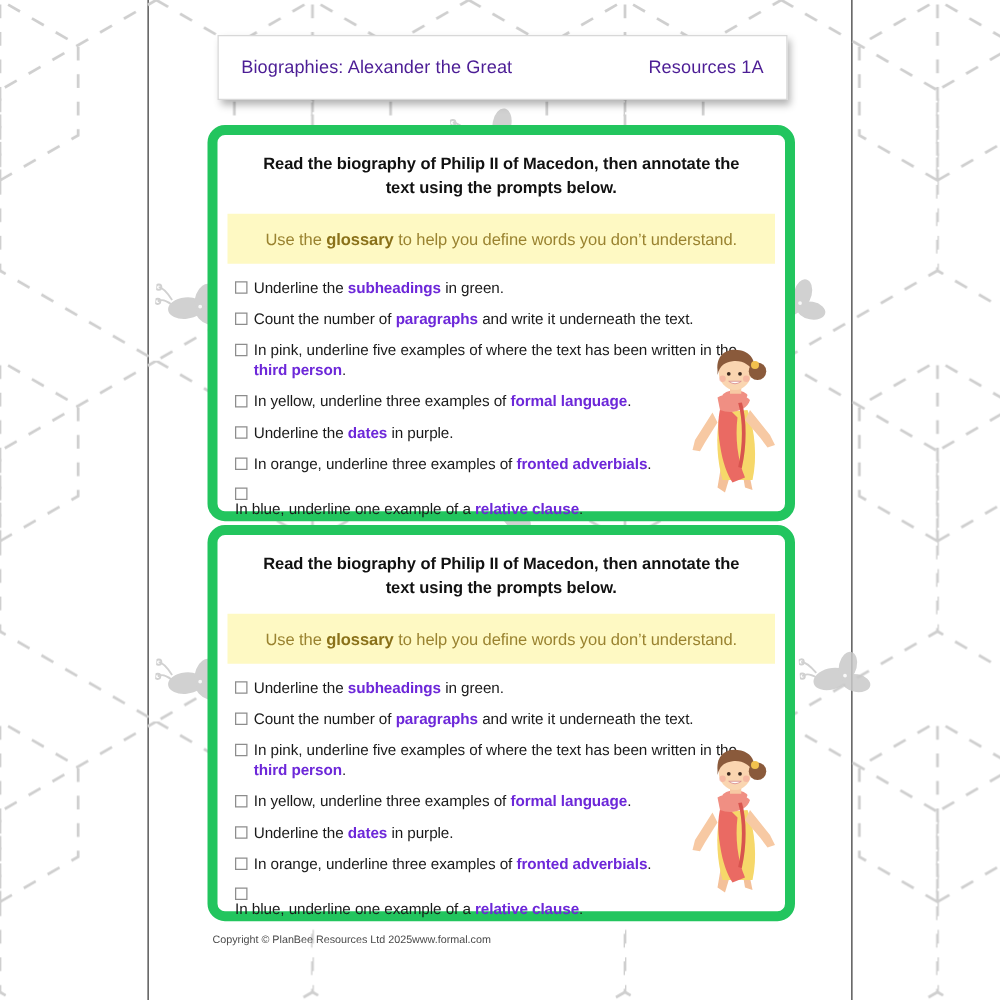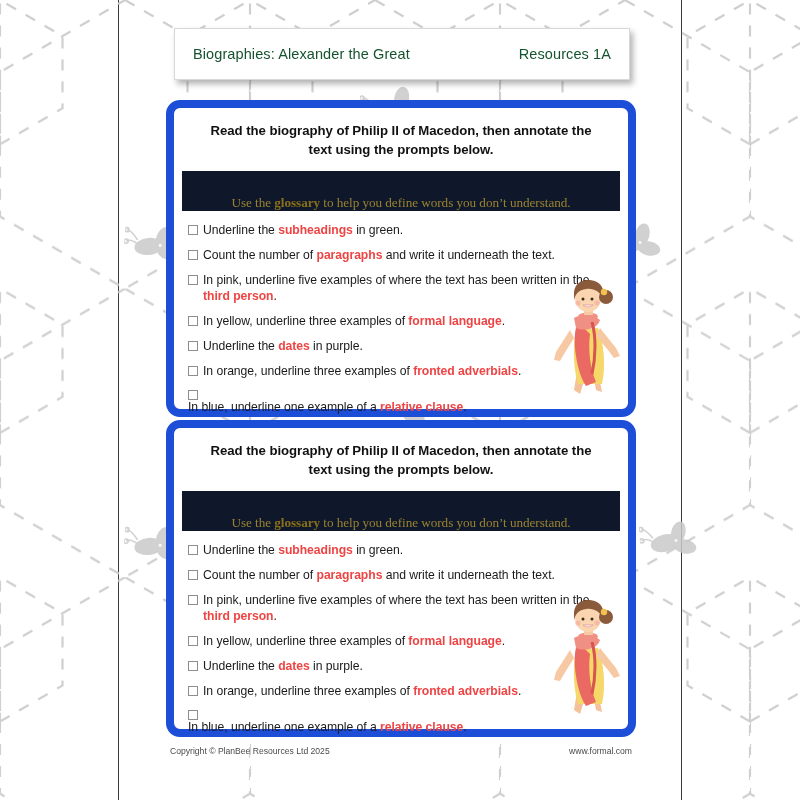--- a/index.html
+++ b/index.html
@@ -57,32 +57,32 @@
     box-sizing: border-box;
     box-shadow: 3px 4px 6px rgba(0,0,0,0.30);
     display: flex;
     align-items: center;
     justify-content: space-between;
     padding: 0 18px;
     z-index: 12;
   }
   #header-tab .ht-text {
     font-size: 14.5px;
-    color: #14532d;
+    color: #4c1d95;
     letter-spacing: 0.1px;
     white-space: nowrap;
   }
 
   
   .card {
     position: absolute;
     left: 166px;
     width: 470px;
     background: #ffffff;
-    border: 8px solid #1d4ed8;
+    border: 8px solid #22c55e;
     border-radius: 14px;
     box-sizing: border-box;
     z-index: 10;
   }
   #card-1 { top: 100px;  height: 317px; }
   #card-2 { top: 420px;  height: 317px; }
 
   .card-inner {
     position: relative;
     height: 100%;
@@ -95,29 +95,28 @@
     font-weight: bold;
     color: #111111;
     text-align: center;
     line-height: 1.42;
     padding: 0 36px;
     letter-spacing: -0.05px;
   }
 
   .glossary-band {
     margin: 12px 8px 0 8px;
-    background: #0f172a;
+    background: #fef9c3;
     height: 40px;
     display: flex;
-    align-items: flex-end;
+    align-items: center;
     justify-content: center;
     font-size: 13.2px;
     color: #9a8330;
     letter-spacing: -0.05px;
-    font-family: Liberation Serif, serif;
   }
   .glossary-band b { color: #8a7119; font-weight: bold; }
 
   .items {
     margin: 12px 0 0 0;
     padding: 0 16px 0 14px;
   }
   .item {
     display: flex;
     align-items: flex-start;
@@ -131,39 +130,39 @@
   .chk {
     flex: 0 0 auto;
     width: 10px;
     height: 10px;
     border: 1.3px solid #8d8d8d;
     margin: 2px 5px 0 0;
     background: #ffffff;
     box-sizing: border-box;
   }
   .item .txt { flex: 1 1 auto; }
-  .item b { font-weight: bold; color: #ef4444; }
+  .item b { font-weight: bold; color: #6d28d9; }
 
   
   .figure {
     position: absolute;
     z-index: 11;
     pointer-events: none;
   }
   #fig-1 { left: 540px; top: 278px; }
   #fig-2 { left: 540px; top: 598px; }
 
   
   #footer {
     position: absolute;
     left: 170px;
     top: 746px;
     width: 462px;
     display: flex;
-    justify-content: space-between;
+    justify-content: flex-start;
     align-items: center;
     font-size: 8.6px;
     color: #4a4a4a;
     z-index: 12;
   }
 </style>
 </head>
 <body>
 
 <div id="sheet"></div>

